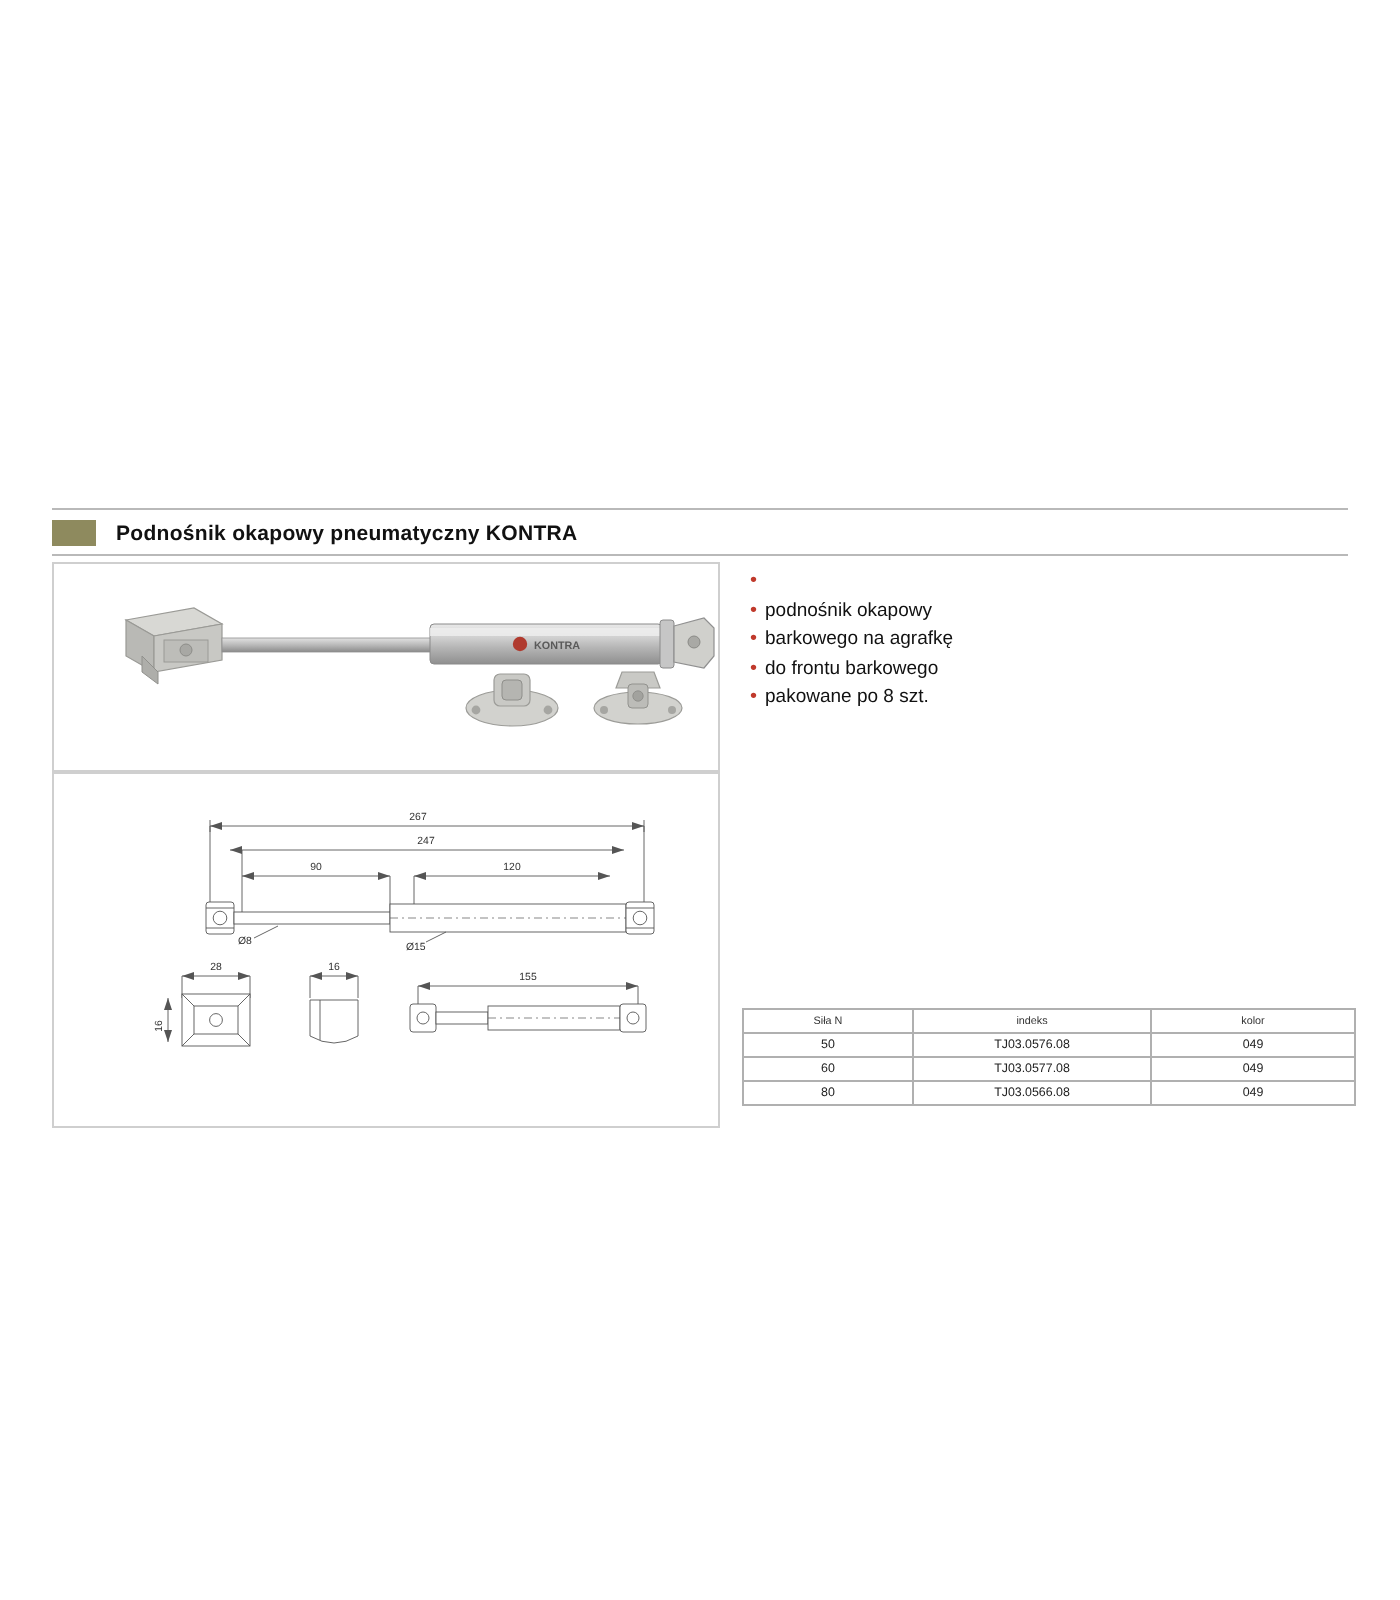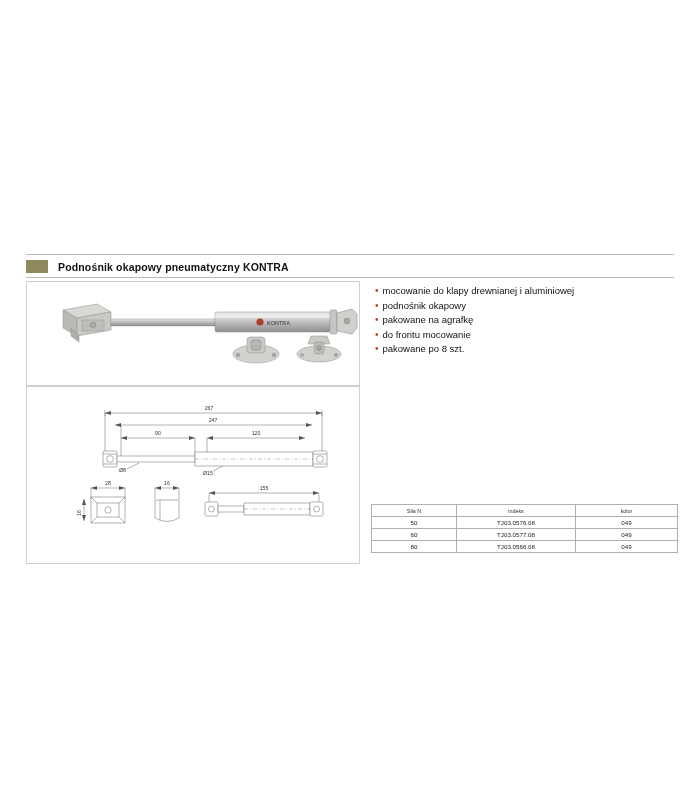--- a/index.html
+++ b/index.html
@@ -312,33 +312,32 @@
 
         <path d="M128,113 L152,113 L152,131 Q140,138 128,131 Z" fill="#ffffff" stroke="#555555"></path>
         <line x1="133" y1="113" x2="133" y2="133"></line>
       </g>
     </svg>
   </div>
 
   <div class="features">
     <div class="feature-row">
       <span class="bullet">•</span>
-      <span>mocowanie do klapy drewnianej i aluminiowej</span>
     </div>
     <div class="feature-row">
       <span class="bullet">•</span>
       <span>podnośnik okapowy</span>
     </div>
     <div class="feature-row">
       <span class="bullet">•</span>
-      <span>pakowane na agrafkę</span>
-    </div>
-    <div class="feature-row">
-      <span class="bullet">•</span>
-      <span>do frontu mocowanie</span>
+      <span>barkowego na agrafkę</span>
+    </div>
+    <div class="feature-row">
+      <span class="bullet">•</span>
+      <span>do frontu barkowego</span>
     </div>
     <div class="feature-row">
       <span class="bullet">•</span>
       <span>pakowane po 8 szt.</span>
     </div>
   </div>
 
   <table class="spec-table">
     <thead>
       <tr>

